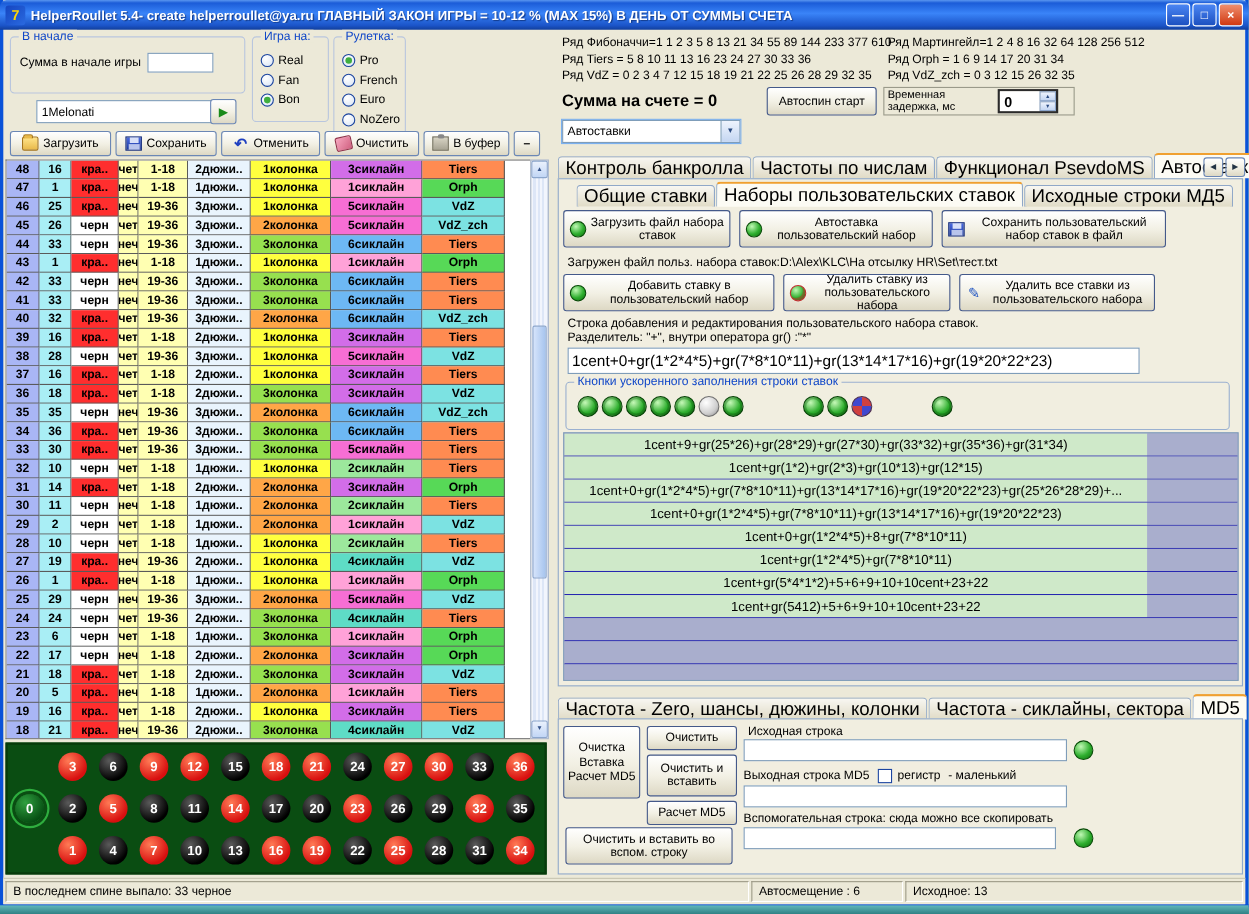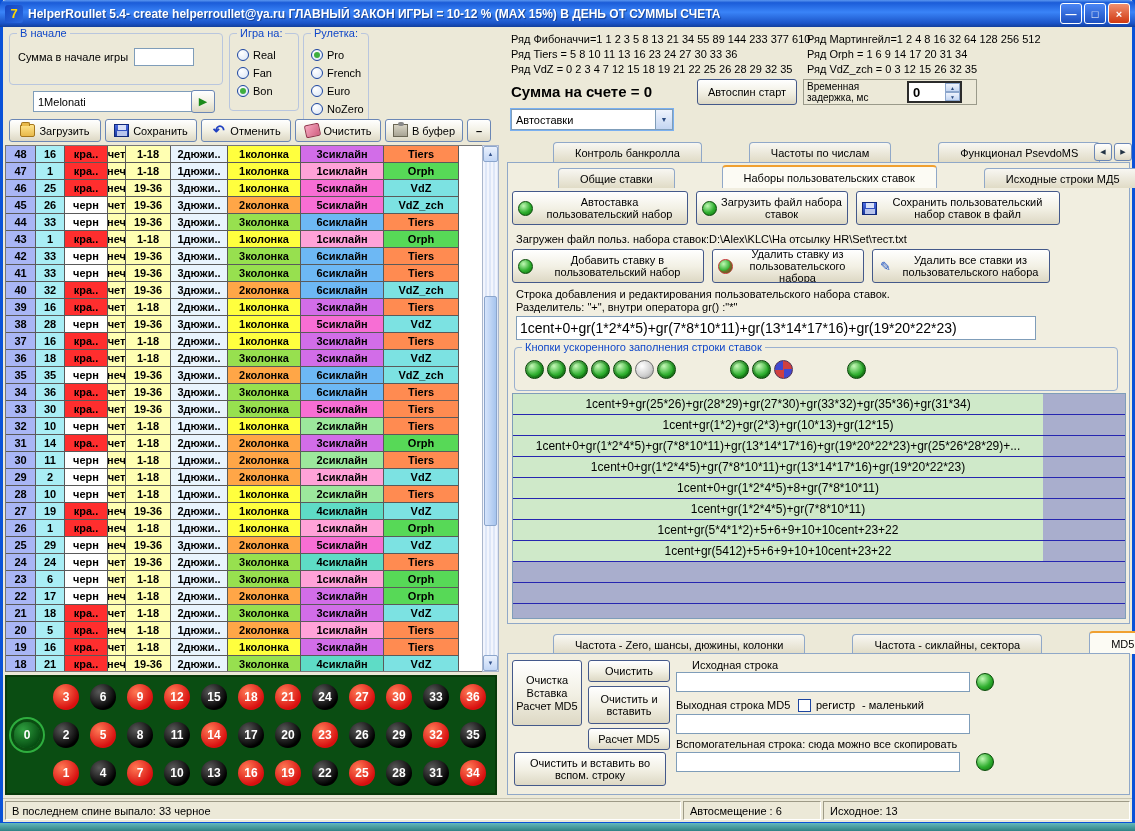--- a/index.html
+++ b/index.html
@@ -86,28 +86,28 @@
 .sumlabel{position:absolute;left:0;top:4px;font-size:15px;font-weight:bold;}
 .autospin{position:absolute;left:186px;top:0;width:100px;height:26px;border-color:#44598a;}
 .delaybox{position:absolute;left:292px;top:0;width:174px;height:26px;border:1px solid #9a9a8a;display:flex;align-items:center;padding:1px 3px;gap:4px;}
 .delaylbl{width:96px;font-size:10px;line-height:11px;}
 .spinbox{display:flex;border:2px solid #2b2b2b;height:22px;}
 .spinval{width:36px;background:#fff;font-size:13px;font-weight:bold;display:flex;align-items:center;padding-left:4px;}
 .spincol{display:flex;flex-direction:column;width:15px;}
 .spb{flex:1;background:linear-gradient(#eef3fd,#c4d6f2);border:1px solid #8ca6cc;font-size:5px;color:#2a4a80;display:flex;align-items:center;justify-content:center;}
 
 .tabbar{position:absolute;display:flex;align-items:flex-end;height:23px;}
-.tab{height:20px;padding:0 21px;display:flex;align-items:center;font-size:11px;background:linear-gradient(#f8f7f2,#e0dbc6);border:1px solid #90a8c8;border-bottom:none;border-radius:4px 4px 0 0;margin-right:1px;white-space:nowrap;margin-left:46px;}
+.tab{height:20px;padding:0 6px;display:flex;align-items:center;font-size:17px;background:linear-gradient(#f8f7f2,#e0dbc6);border:1px solid #90a8c8;border-bottom:none;border-radius:4px 4px 0 0;margin-right:1px;white-space:nowrap;}
 .tab.active{height:23px;background:#fcfbf4;border-top:2px solid #f0a030;}
 .main-tabs{top:112px;left:2px;}
 .tab-arrows{position:absolute;top:116px;right:0;display:flex;gap:2px;}
 .ar{width:18px;height:18px;font-size:7px;color:#234;}
 .tab-panel{position:absolute;border:1px solid #90a8c8;background:#f1eee0;}
 .main-panel{left:2px;top:135px;width:623px;height:462px;}
-.subtabs{top:2px;left:4px;}
+.subtabs{top:2px;left:16px;}
 .btnrow{position:absolute;left:4px;display:flex;gap:8px;}
 .r1{top:28px;}
 .r2{top:86px;}
 .bigbtn{height:34px;padding:2px 5px;border-color:#44598a;}
 .blabel{flex:1;font-size:11px;line-height:12px;text-align:center;white-space:normal;}
 .fileline{position:absolute;left:8px;top:70px;font-size:11px;white-space:nowrap;}
 .cap{position:absolute;left:8px;font-size:11px;white-space:nowrap;}
 .c1{top:125px;}
 .cap.cc2{top:138px;}
 .editline{position:absolute;left:8px;top:153px;width:520px;height:24px;font-size:14px;display:flex;align-items:center;}
@@ -126,21 +126,21 @@
 .betrow.empty{background:#a9aecd;}
 .freq-tabs{top:604px;left:2px;}
 .md5-panel{left:2px;top:626px;width:623px;height:142px;}
 .md5big{position:absolute;left:4px;top:6px;width:70px;height:66px;white-space:normal;text-align:center;line-height:13px;padding:2px;border-color:#44598a;}
 .md5b{position:absolute;border-color:#44598a;white-space:normal;text-align:center;line-height:12px;padding:1px 2px;}
 .b1{left:80px;top:6px;width:82px;height:22px;}
 .b2{left:80px;top:32px;width:82px;height:38px;}
 .b3{left:80px;top:74px;width:82px;height:22px;}
 .b4{left:6px;top:98px;width:152px;height:34px;}
 .mlbl{position:absolute;font-size:11px;white-space:nowrap;}
-.l1{left:184px;top:5px;}
+.l1{left:172px;top:5px;}
 .l2{left:168px;top:45px;}
 .l3{left:308px;top:45px;}
 .l4{left:354px;top:45px;}
 .l5{left:168px;top:84px;}
 .min1{position:absolute;left:168px;top:18px;width:294px;height:20px;}
 .min2{position:absolute;left:168px;top:60px;width:294px;height:20px;}
 .min3{position:absolute;left:168px;top:98px;width:284px;height:20px;}
 .mico{position:absolute;width:18px;height:18px;}
 .i1{left:468px;top:19px;}
 .i2{left:468px;top:99px;}
@@ -676,27 +676,27 @@
         <div class="xpbtn ar">▶</div>
       </div>
 
       <div class="tab-panel main-panel">
         <div class="tabbar subtabs">
             <div class="tab">Общие ставки</div>
             <div class="tab active">Наборы пользовательских ставок</div>
             <div class="tab">Исходные строки МД5</div>
           </div>
         <div class="btnrow r1">
+            <div class="xpbtn bigbtn" style="width: 152px;">
+              <div class="ico ico-sphere"></div>
+              <div class="blabel">Загрузить файл набора ставок</div>
+            </div>
             <div class="xpbtn bigbtn" style="width: 176px;">
               <div class="ico ico-sphere"></div>
               <div class="blabel">Автоставка пользовательский набор</div>
-            </div>
-            <div class="xpbtn bigbtn" style="width: 152px;">
-              <div class="ico ico-sphere"></div>
-              <div class="blabel">Загрузить файл набора ставок</div>
             </div>
             <div class="xpbtn bigbtn" style="width: 204px;">
               <div class="ico ico-disk"></div>
               <div class="blabel">Сохранить пользовательский набор ставок в файл</div>
             </div>
           </div>
         <div class="fileline">Загружен файл польз. набора ставок:D:\Alex\KLC\На отсылку HR\Set\тест.txt</div>
         <div class="btnrow r2">
             <div class="xpbtn bigbtn" style="width: 192px;">
               <div class="ico ico-sphere"></div>

